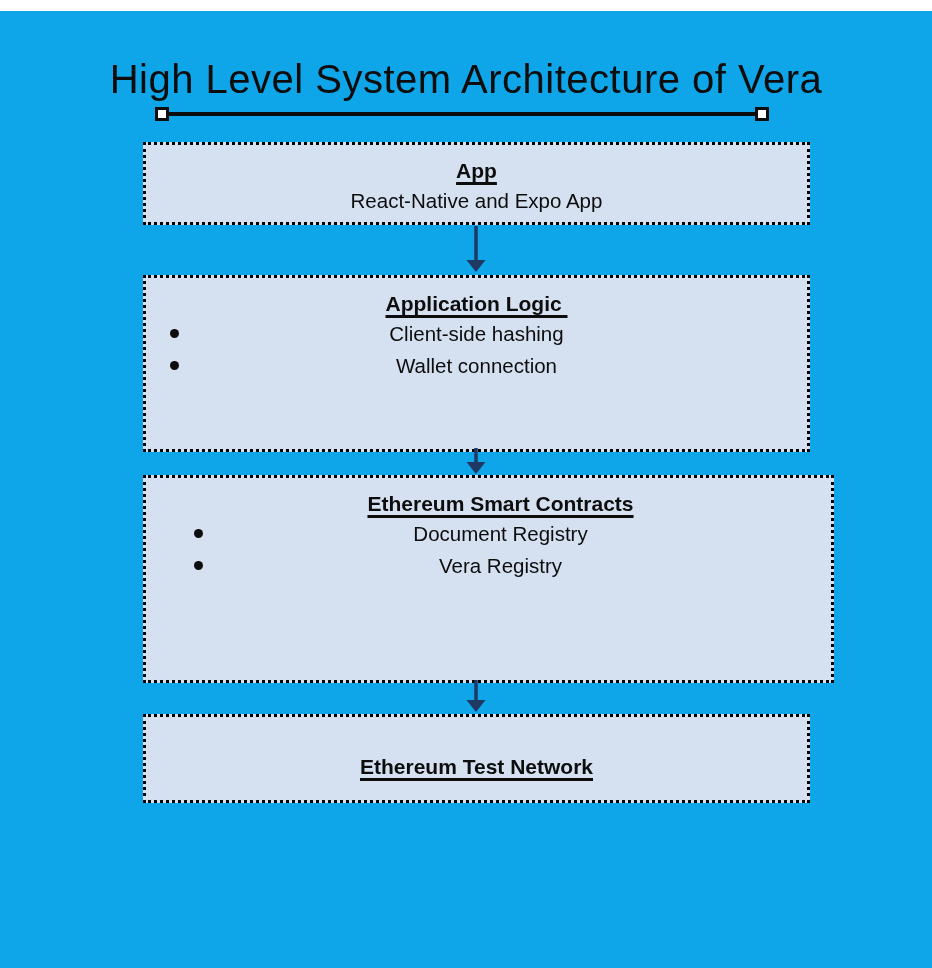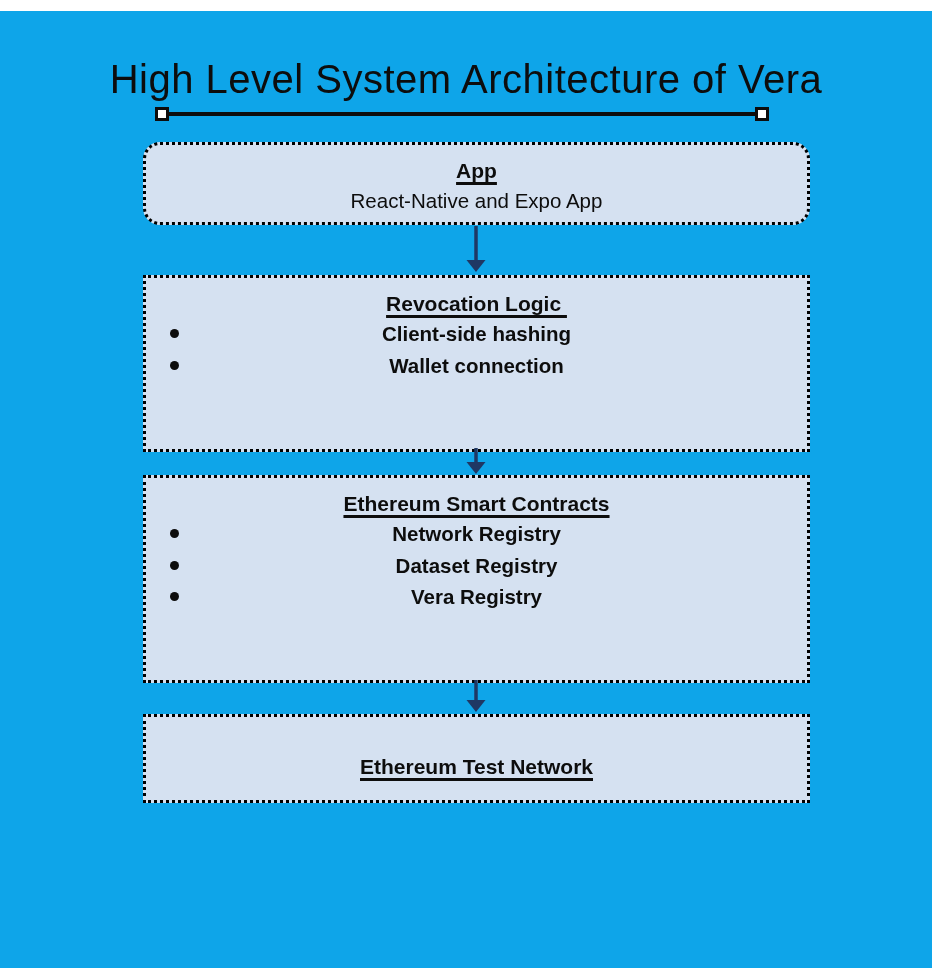--- a/index.html
+++ b/index.html
@@ -51,23 +51,23 @@
 
   .box {
     position: absolute;
     left: 143px;
     width: 661px;
     background: #d5e1f1;
     border: 3px dotted #000000;
     box-sizing: content-box;
     padding-top: 11px;
   }
-  .box-app          { top: 131px; height: 66px; border-radius: 17px; }
+  .box-app          { top: 131px; height: 66px; }
   .box-logic        { top: 264px; height: 160px; }
-  .box-contracts    { top: 464px; height: 191px; }
+  .box-contracts    { top: 464px; height: 191px; padding-left: 24px; }
   .box-testnet      { top: 703px; height: 67px; padding-top: 16px; display: flex; align-items: center; justify-content: center; }
   .box-database     { top: 816px; height: 128px; }
 
   .box-heading {
     text-align: center;
     font-size: 21px;
     font-weight: 700;
     line-height: 29px;
     text-decoration: underline;
     text-decoration-thickness: 2.5px;
@@ -78,21 +78,20 @@
   .box-subtitle {
     text-align: center;
     font-size: 20.5px;
     line-height: 31.5px;
     color: #0d0d0d;
   }
   .list-row {
     position: relative;
     height: 31.5px;
     line-height: 31.5px;
-    font-weight: bold;
   }
   .bullet {
     position: absolute;
     left: 24px;
     top: 50%;
     margin-top: -4.5px;
     width: 9px;
     height: 9px;
     border-radius: 50%;
     background: #0d0d0d;
@@ -131,45 +130,41 @@
     <div class="box-heading">App</div>
     <div class="box-subtitle">React-Native and Expo App</div>
   </div>
 
   <svg class="arrow arrow-1" viewBox="0 0 22 46" aria-hidden="true">
     <line x1="11" y1="0" x2="11" y2="35"></line>
     <polygon points="1.5,34 20.5,34 11,46"></polygon>
   </svg>
 
   <div class="box box-logic">
-    <div class="box-heading">Revocation Logic </div>
+    <div class="box-heading">Application Logic </div>
     <div class="list-row">
       <span class="bullet"></span>
       <span class="list-text">Client-side hashing</span>
     </div>
     <div class="list-row">
       <span class="bullet"></span>
       <span class="list-text">Wallet connection</span>
     </div>
   </div>
 
   <svg class="arrow arrow-2" viewBox="0 0 22 26" aria-hidden="true">
     <line x1="11" y1="0" x2="11" y2="15"></line>
     <polygon points="1.5,14 20.5,14 11,26"></polygon>
   </svg>
 
   <div class="box box-contracts">
     <div class="box-heading">Ethereum Smart Contracts</div>
     <div class="list-row">
       <span class="bullet"></span>
-      <span class="list-text">Network Registry</span>
-    </div>
-    <div class="list-row">
-      <span class="bullet"></span>
-      <span class="list-text">Dataset Registry</span>
+      <span class="list-text">Document Registry</span>
     </div>
     <div class="list-row">
       <span class="bullet"></span>
       <span class="list-text">Vera Registry</span>
     </div>
   </div>
 
   <svg class="arrow arrow-3" viewBox="0 0 22 32" aria-hidden="true">
     <line x1="11" y1="0" x2="11" y2="21"></line>
     <polygon points="1.5,20 20.5,20 11,32"></polygon>

